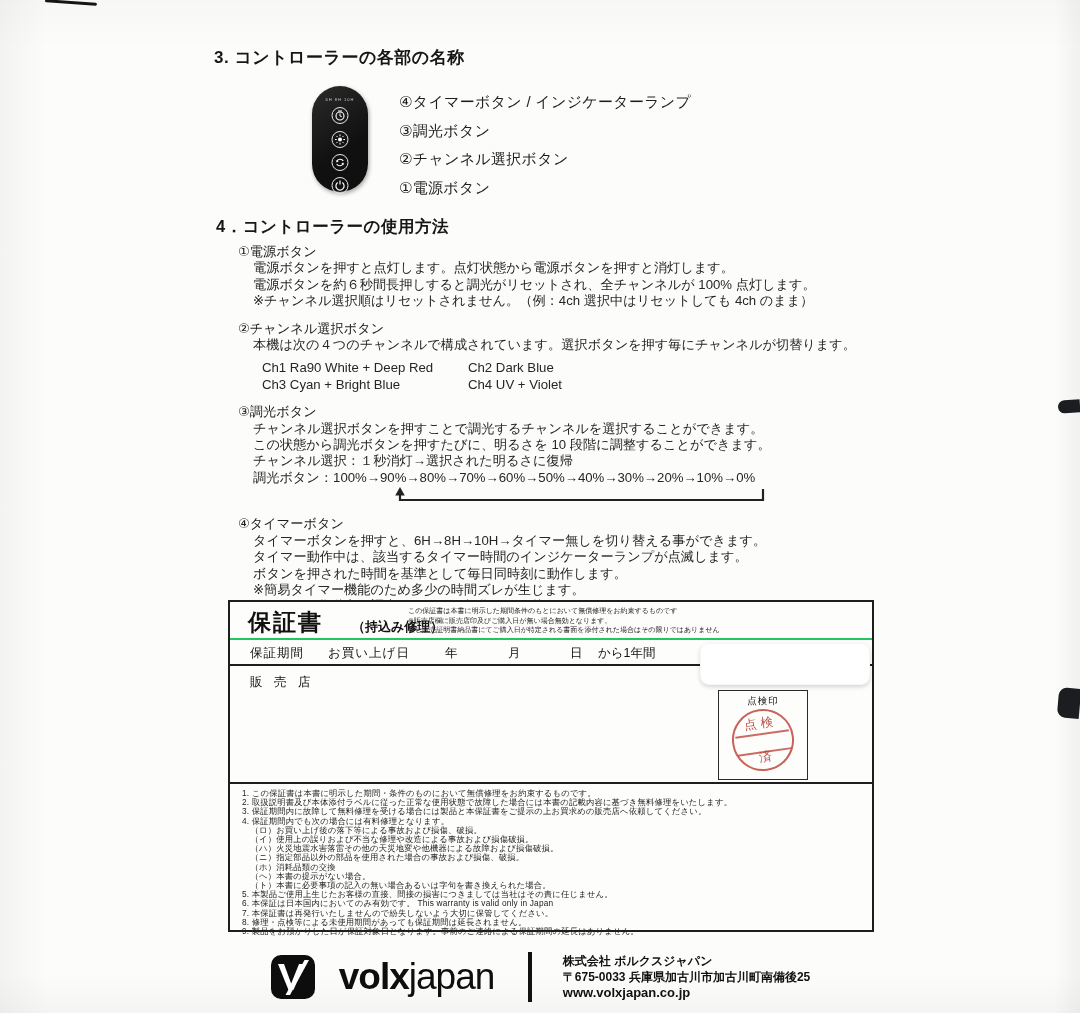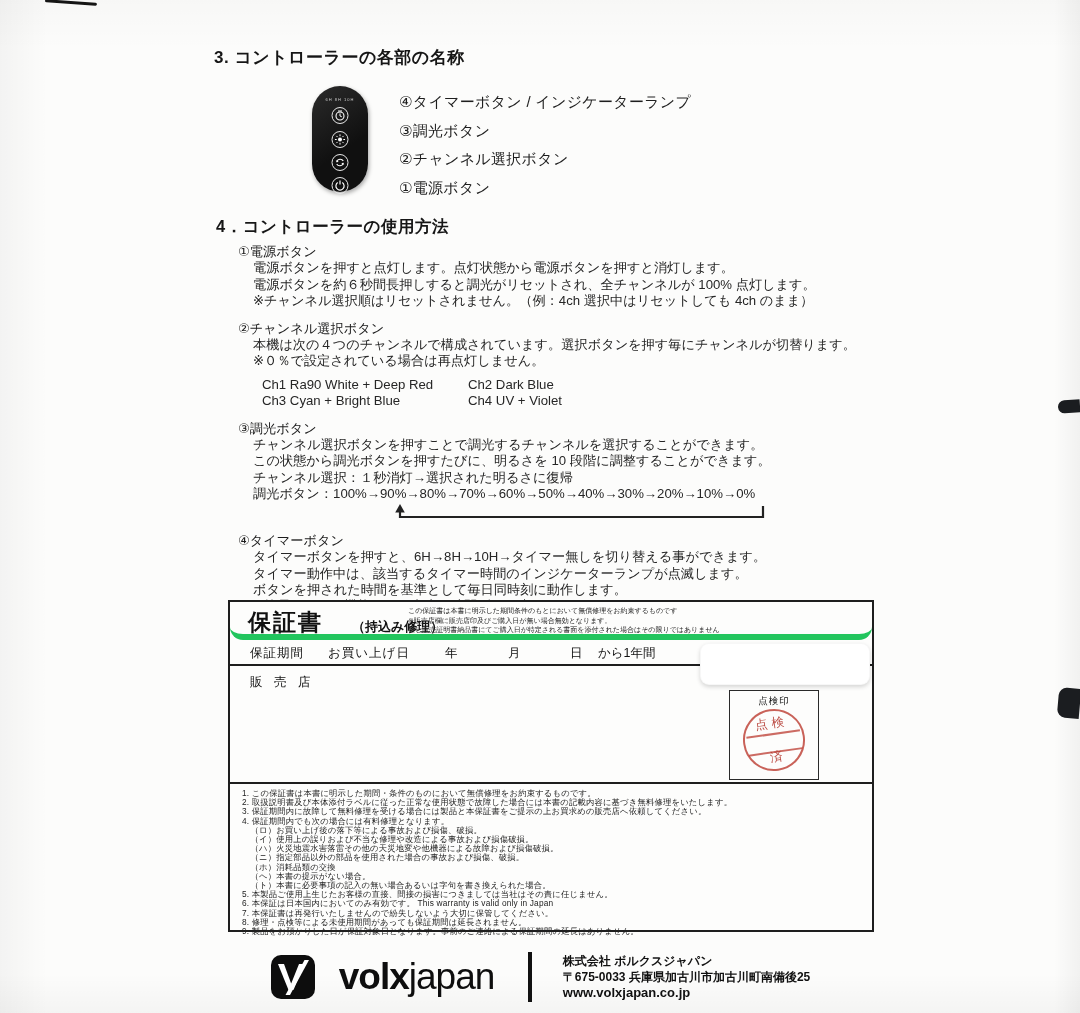--- a/index.html
+++ b/index.html
@@ -33,35 +33,35 @@
   .blk .bt{ font-weight:500; color:#1c1c1c; }
   .blk .bl{ padding-left:15px; }
   .chan{ margin:7px 0 10px 24px; }
   .chan-row{ display:flex; }
   .chan-row span{ display:inline-block; }
   .chan-row .c1{ width:206px; }
   .sub{ padding-left:30px; }
   .loop{ margin-left:150px; margin-top:1px; height:18px; }
   
   .card{ position:absolute; left:228px; top:600px; width:646px; height:332px; border:2px solid #1e1e1e; background:#fdfdfc;}
-  .card-head{ position:relative; height:38px; border-bottom:6px solid #22c55e;border-radius:13px;}
+  .card-head{ position:relative; height:38px; border-bottom:2px solid #22c55e;}
   .w-title{ position:absolute; left:18px; top:5px; font-size:23px; font-weight:bold; color:#111; letter-spacing:2px;}
   .w-title-note{ position:absolute; left:122px; top:16px; font-size:13px; font-weight:bold; color:#111;}
   .w-notes{ position:absolute; left:178px; top:4px; font-size:7px; line-height:9.6px; color:#222; }
   .w-period{ position:relative; height:26px; border-bottom:2px solid #1e1e1e; font-size:12.5px; color:#111; font-weight:500;}
   .w-period span{ position:absolute; top:5px; }
   .wp-label{ left:20px; letter-spacing:1px;}
   .wp-buy{ left:98px; letter-spacing:1px;}
   .wp-year{ left:215px; }
   .wp-month{ left:278px; }
   .wp-day{ left:340px; }
   .wp-dur{ left:368px; }
   .w-dealer{ position:relative; height:116px; }
   .w-dealer-label{ position:absolute; left:20px; top:8px; font-size:12.5px; color:#111; letter-spacing:4px; font-weight:500;}
-  .insp{ position:absolute; right:53px; top:24px; width:90px; height:90px; border:1.6px solid #2a2a2a; background:#fdfdfc;}
+  .insp{ position:absolute; right:64px; top:24px; width:90px; height:90px; border:1.6px solid #2a2a2a; background:#fdfdfc;}
   .insp-label{ text-align:center; font-size:9.5px; color:#111; margin-top:4px; letter-spacing:1px;}
   .stamp{ position:absolute; left:13px; top:18px; width:62px; height:62px; border:2.2px solid rgba(191,70,60,.85); border-radius:50%; transform:rotate(-8deg); color:rgba(180,55,47,.9);}
   .stamp .ln{ position:absolute; left:2px; right:2px; height:1.6px; background:rgba(191,70,60,.8);}
   .ln1{ top:22px; } .ln2{ top:40px; }
   .stamp .st-top{ position:absolute; top:4px; width:100%; text-align:center; font-size:12.5px; letter-spacing:4px; font-weight:500;}
   .stamp .st-bottom{ position:absolute; bottom:3px; left:0; width:100%; text-align:center; font-size:12.5px; font-weight:500;}
   .w-terms{ border-top:2.5px solid #1e1e1e; padding:5px 12px 0 12px; font-size:8.3px; line-height:9.2px; color:#222; letter-spacing:.2px;}
   .sticker{ position:absolute; left:700px; top:643px; width:170px; height:42px; background:#fff; border-radius:9px;
             box-shadow:0 2px 4px rgba(0,0,0,.16), inset 0 0 0 1px rgba(0,0,0,.03); }
   
@@ -143,21 +143,20 @@
     <div class="blk">
       <div class="bt">①電源ボタン</div>
       <div class="bl">電源ボタンを押すと点灯します。点灯状態から電源ボタンを押すと消灯します。</div>
       <div class="bl">電源ボタンを約６秒間長押しすると調光がリセットされ、全チャンネルが 100% 点灯します。</div>
       <div class="bl">※チャンネル選択順はリセットされません。（例：4ch 選択中はリセットしても 4ch のまま）</div>
     </div>
 
     <div class="blk">
       <div class="bt">②チャンネル選択ボタン</div>
       <div class="bl">本機は次の４つのチャンネルで構成されています。選択ボタンを押す毎にチャンネルが切替ります。</div>
-      <div class="bl">※０％で設定されている場合は再点灯しません。</div>
       <div class="chan">
         <div class="chan-row">
           <span class="c1">Ch1 Ra90 White + Deep Red</span>
           <span>Ch2 Dark Blue</span>
         </div>
         <div class="chan-row">
           <span class="c1">Ch3 Cyan + Bright Blue</span>
           <span>Ch4 UV + Violet</span>
         </div>
       </div>

